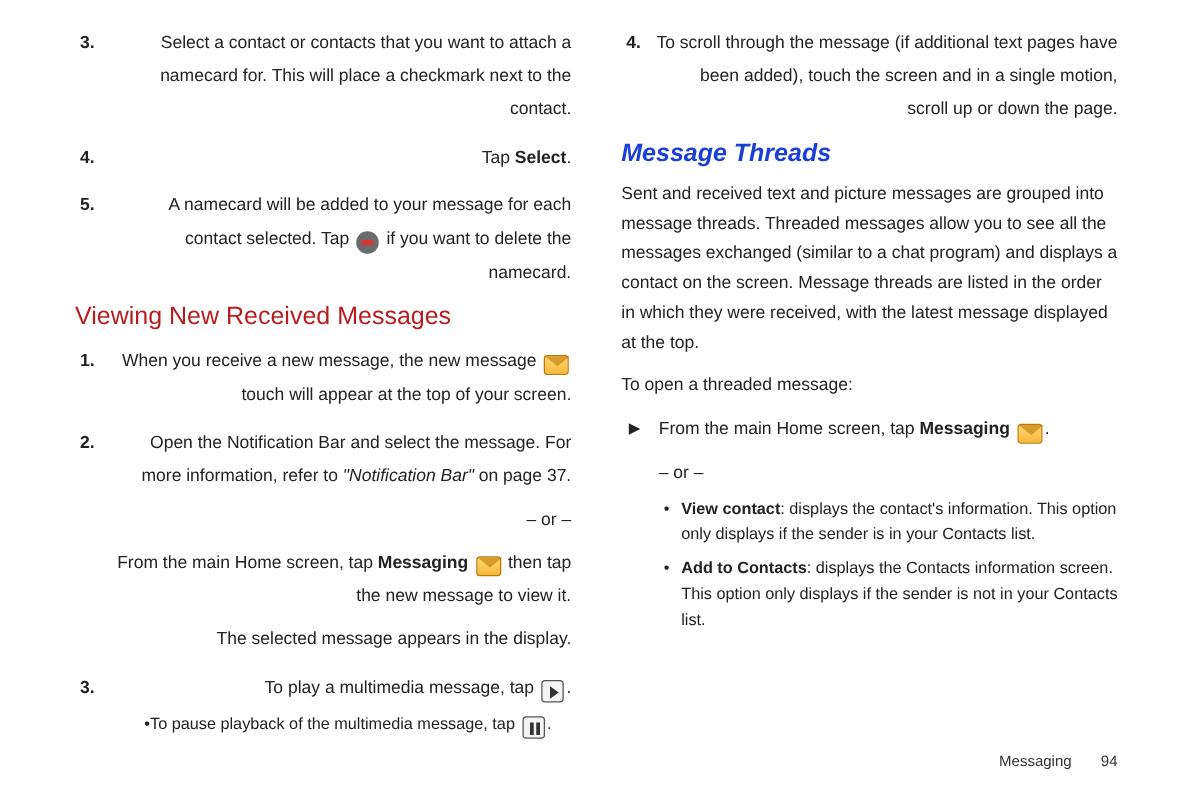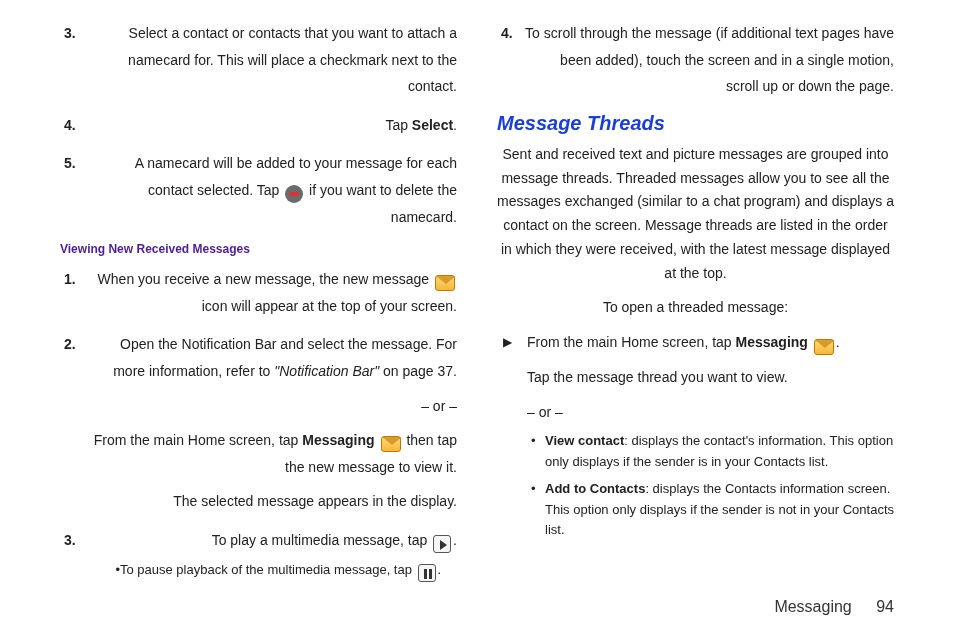--- a/index.html
+++ b/index.html
@@ -29,39 +29,38 @@
   .ol-num {
     font-weight: bold;
     min-width: 28px;
     padding-left: 4px;
   }
   .ol-body {
     flex: 1;
     text-align: right;
   }
   .heading-blue {
-    color: #4c1d95;
-    font-weight: bold;
-    font-size: 12px;
+    color: #b91c1c;
+    font-weight: normal;
+    font-size: 20px;
     margin: 8px 0 10px 0;
     font-family: Arial, sans-serif;
   }
   .heading-blue-italic {
     color: #1a3fd6;
     font-weight: bold;
     font-style: italic;
     font-size: 20px;
     margin: 6px 0 8px 0;
   }
   .bold { font-weight: bold; }
   .italic { font-style: italic; }
   .para {
     line-height: 1.7;
     margin-bottom: 10px;
-    text-align: center;
   }
   .sub-para {
     line-height: 1.9;
     margin-top: 8px;
   }
   .bullet-item {
     display: flex;
     margin: 6px 0 6px 18px;
     line-height: 1.6;
     font-size: 13px;
@@ -147,21 +146,21 @@
     top:4px;
     width:3px; height:10px;
     background:#333;
   }
   .icon-pause::before { left:5px; }
   .icon-pause::after { left:10px; }
   .footer {
     position: absolute;
     bottom: 20px;
     right: 60px;
-    font-size: 16px;
+    font-size: 12px;
     color: #333;
   }
   .footer .pnum { margin-left: 20px; }
 </style>
 </head>
 <body>
 
 <div class="columns">
 
   <div class="col">
@@ -183,21 +182,21 @@
       <div class="ol-body">
         <span>A namecard will be added to your message for each contact selected. Tap </span><span class="icon icon-delete"></span><span> if you want to delete the namecard.</span>
       </div>
     </div>
 
     <div class="heading-blue">Viewing New Received Messages</div>
 
     <div class="ol-item">
       <div class="ol-num">1.</div>
       <div class="ol-body">
-        <span>When you receive a new message, the new message </span><span class="icon icon-envelope"></span><span> icon will appear at the top of your screen.</span>
+        <span>When you receive a new message, the new message </span><span class="icon icon-envelope"></span><span> touch will appear at the top of your screen.</span>
       </div>
     </div>
 
     <div class="ol-item">
       <div class="ol-num">2.</div>
       <div class="ol-body">
         <span>Open the Notification Bar and select the message. For more information, refer to </span><span class="italic">"Notification Bar"</span><span>  on page 37.</span>
         <div class="sub-para">– or –</div>
         <div class="sub-para">
           <span>From the main Home screen, tap </span><span class="bold">Messaging</span> <span class="icon icon-envelope"></span><span> then tap the new message to view it.</span>
@@ -232,21 +231,20 @@
 
     <div class="para">Sent and received text and picture messages are grouped into message threads. Threaded messages allow you to see all the messages exchanged (similar to a chat program) and displays a contact on the screen. Message threads are listed in the order in which they were received, with the latest message displayed at the top.</div>
     <div class="para">To open a threaded message:</div>
 
     <div class="triangle-item">
       <div class="triangle">▶</div>
       <div>
         <div>
           <span>From the main Home screen, tap </span><span class="bold">Messaging</span> <span class="icon icon-envelope"></span><span>.</span>
         </div>
-        <div class="sub-para">Tap the message thread you want to view.</div>
         <div class="sub-para">– or –</div>
 
         <div class="bullet-item" style="margin-left:4px">
           <div class="bullet-dot">•</div>
           <div>
             <span class="bold">View contact</span><span>: displays the contact's information. This option only displays if the sender is in your Contacts list.</span>
           </div>
         </div>
         <div class="bullet-item" style="margin-left:4px">
           <div class="bullet-dot">•</div>

